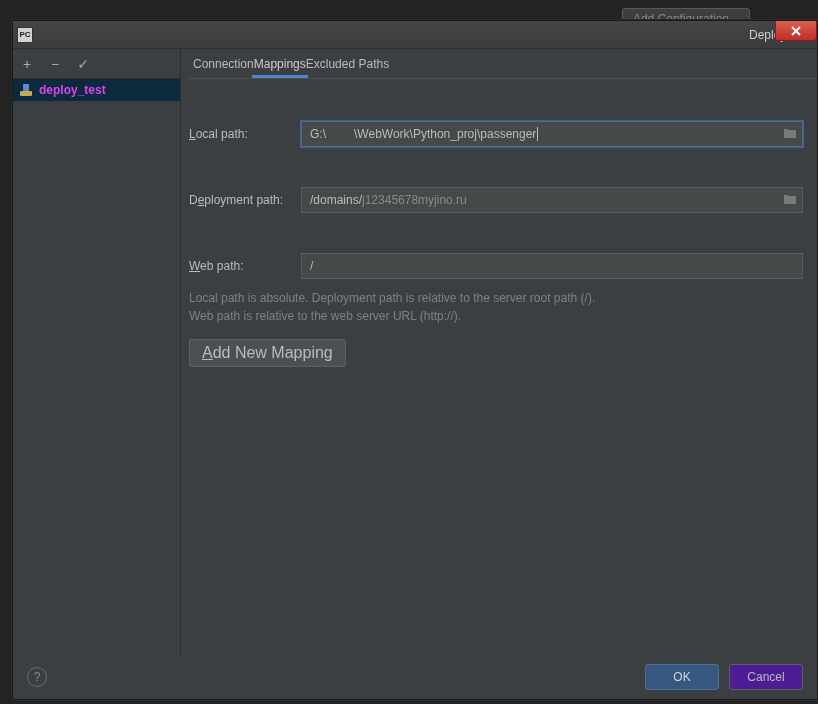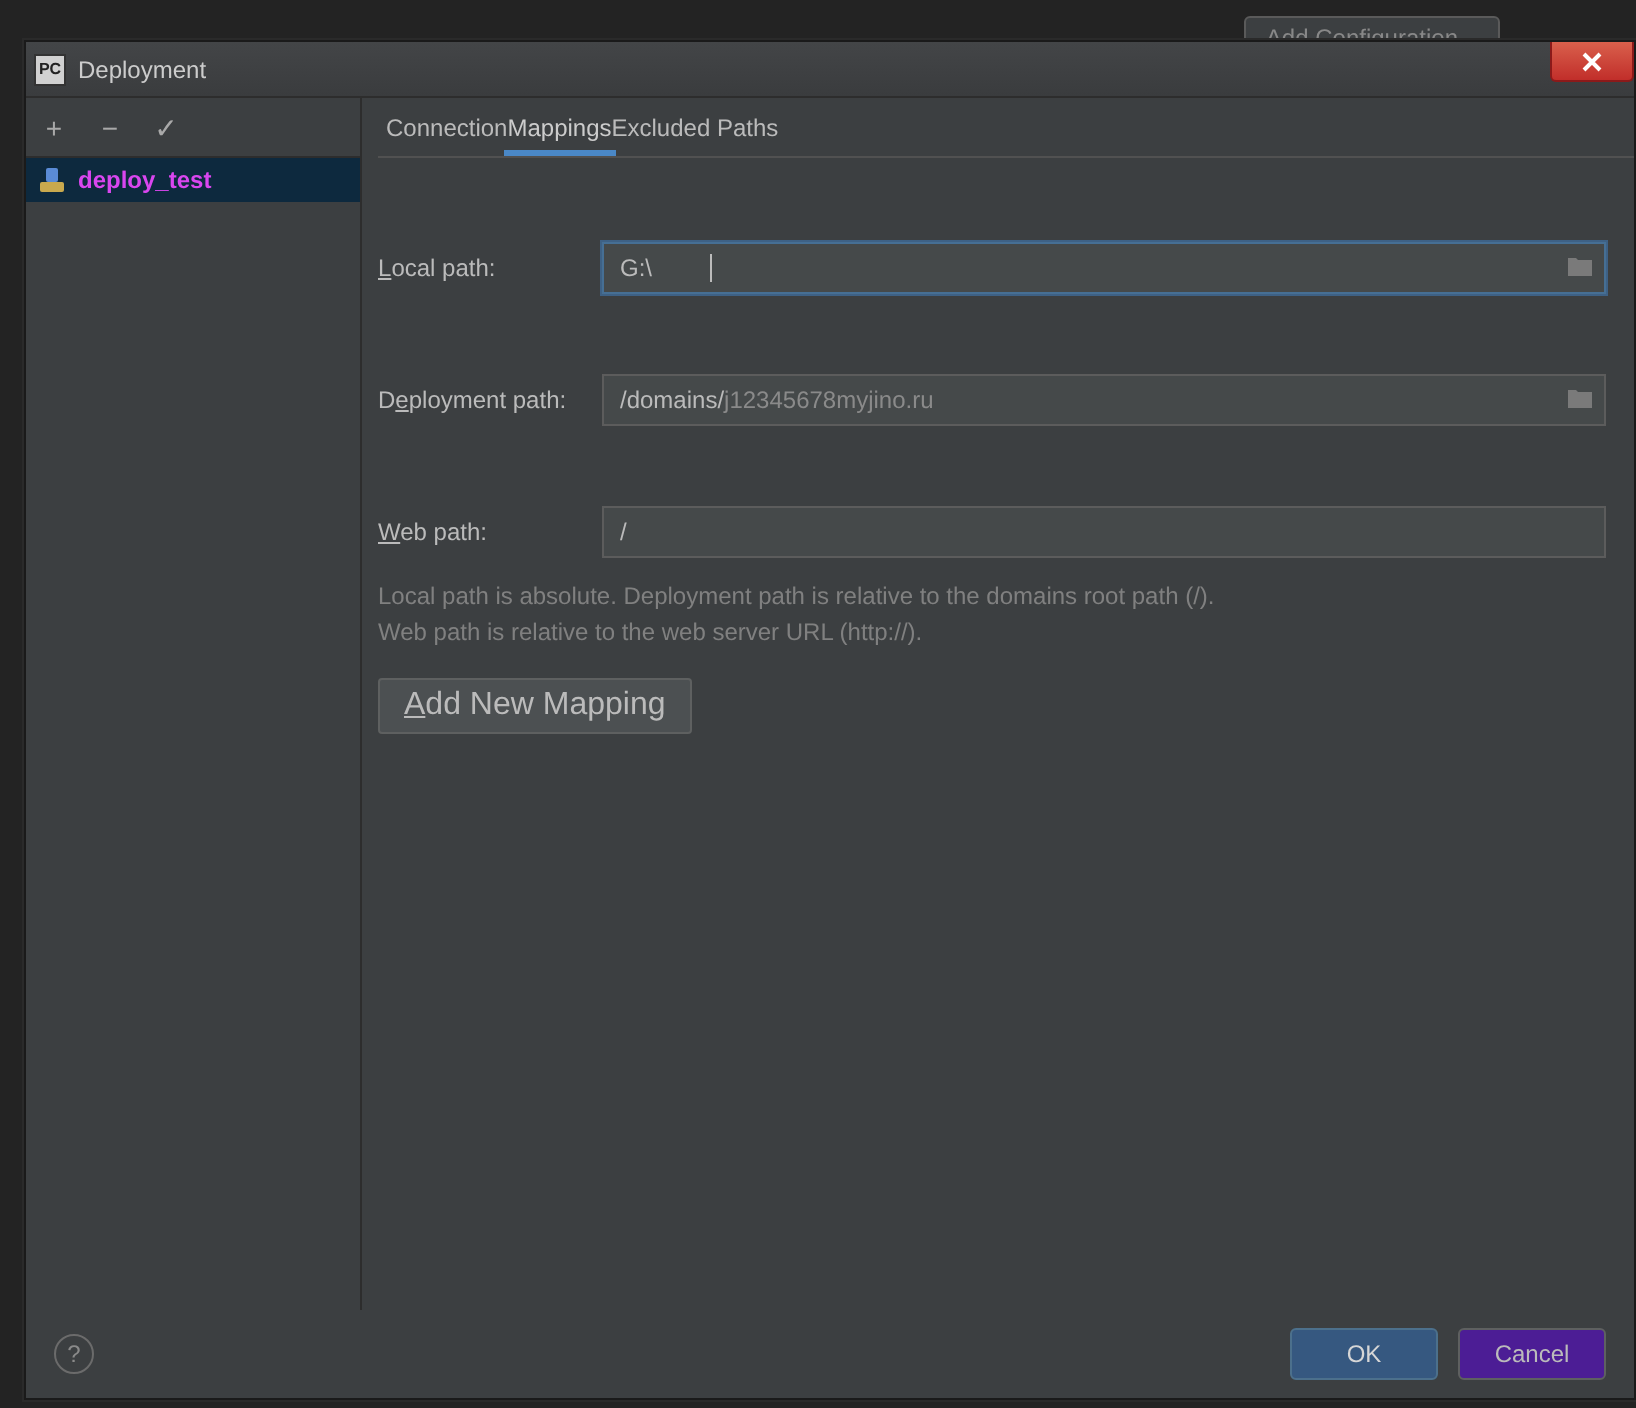--- a/index.html
+++ b/index.html
@@ -36,20 +36,21 @@
     box-shadow: 0 0 0 1px #2a2a2a;
   }
   .titlebar {
     height: 28px;
     background: linear-gradient(#434547, #3a3c3e);
     border-bottom: 1px solid #2d2d2d;
     display: flex;
     align-items: center;
     padding: 0 4px;
     position: relative;
+    justify-content: space-between;
   }
   .app-icon {
     width: 16px; height: 16px;
     background: #d1d1d1;
     border: 1px solid #333;
     display: inline-flex;
     align-items: center;
     justify-content: center;
     font-size: 8px;
     font-weight: bold;
@@ -297,20 +298,21 @@
         <div class="tab">Excluded Paths</div>
       </div>
 
       <div class="form">
         <div class="row">
           <div class="lbl"><span style="text-decoration:underline">L</span><span>ocal path:</span></div>
           <div class="input-wrap">
             <div class="text-input focused" style="display:flex;align-items:center;">
               <span>G:\</span>
               <span style="display:inline-block;width:28px"></span>
+              <span>\WebWork\Python_proj\passenger</span>
               <span class="caret-bar"></span>
             </div>
             <span class="folder-icon">
               <svg width="14" height="12" viewBox="0 0 14 12">
                   <path d="M1 2h4l1 1h7v8H1z" fill="#7a7a7a"></path>
                 </svg>
             </span>
           </div>
         </div>
 
@@ -330,21 +332,21 @@
         </div>
 
         <div class="row">
           <div class="lbl"><span style="text-decoration:underline">W</span>eb path:</div>
           <div class="input-wrap">
             <input class="text-input" value="/" style="">
           </div>
         </div>
 
         <div class="help-text">
-          <div>Local path is absolute. Deployment path is relative to the domains root path (/).</div>
+          <div>Local path is absolute. Deployment path is relative to the server root path (/).</div>
           <div>Web path is relative to the web server URL (http://).</div>
         </div>
 
         <button class="add-btn">
           <span class="u">A</span><span>dd New Mapping</span>
         </button>
       </div>
     </div>
   </div>
 

